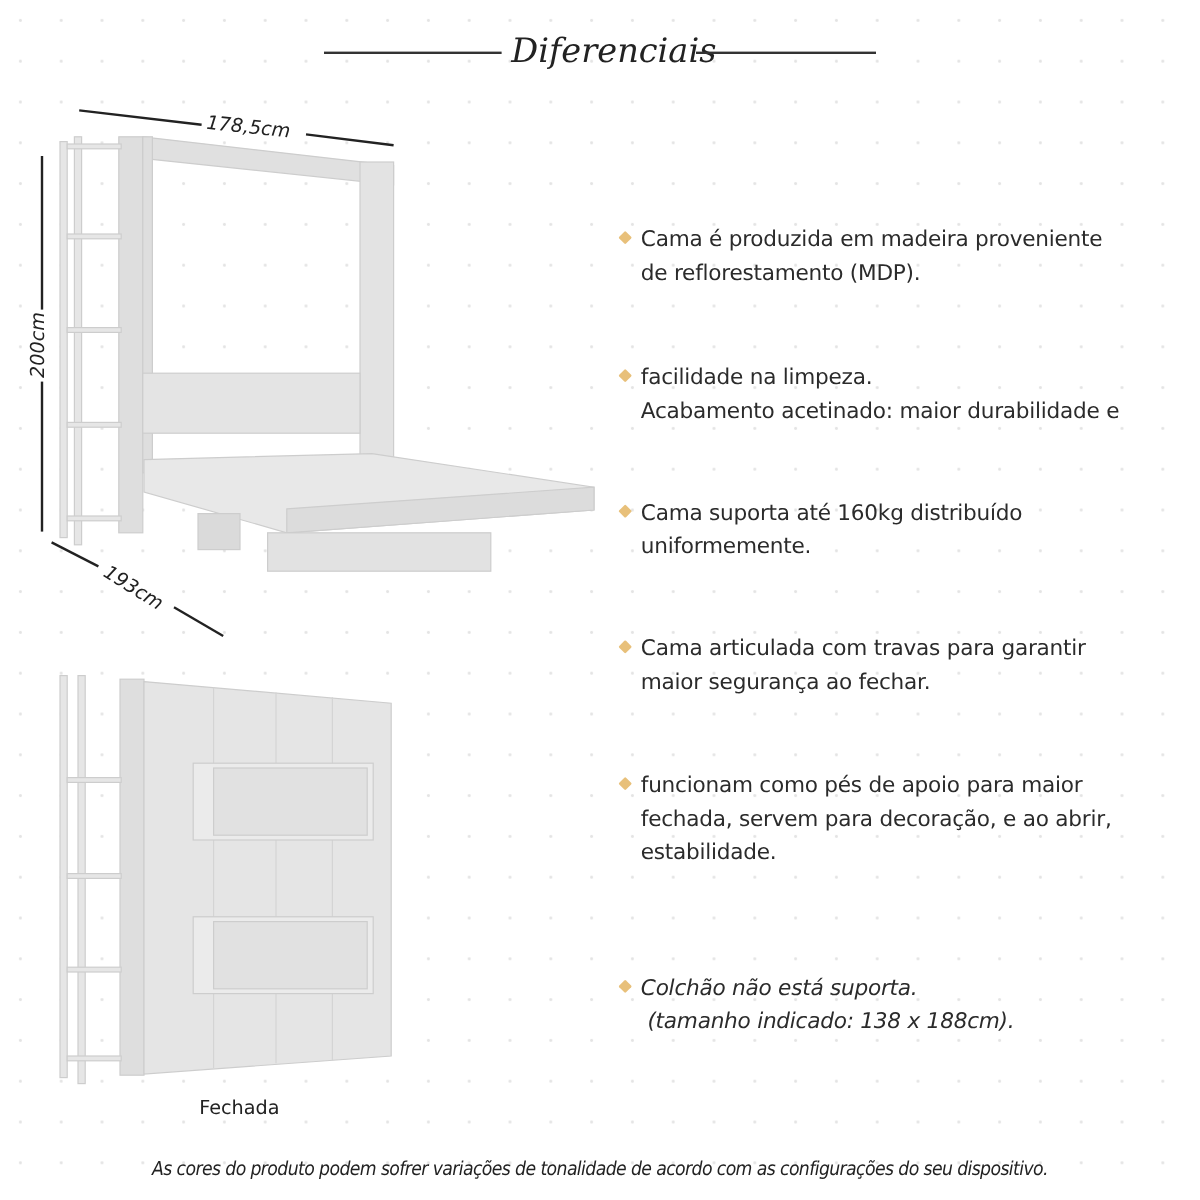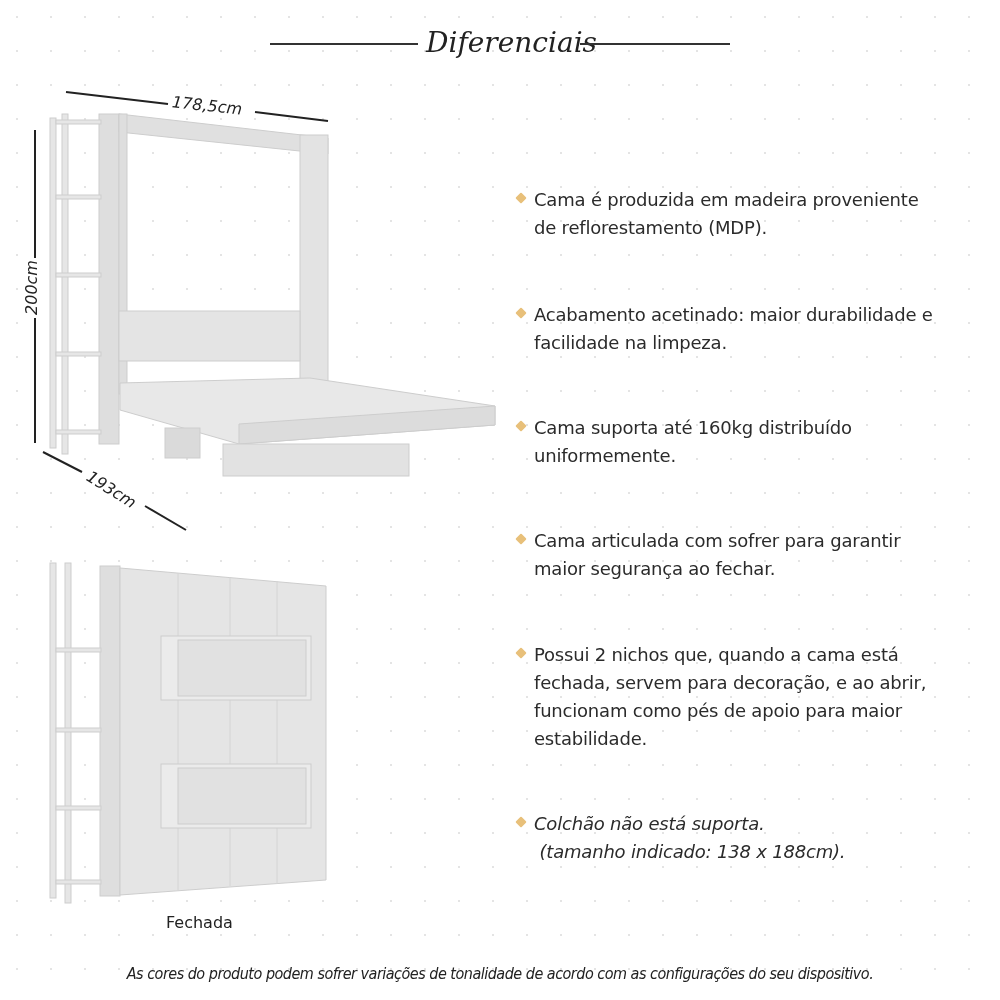--- a/index.html
+++ b/index.html
@@ -122,44 +122,43 @@
   <div class="feature" style="top:0px;">
     <span class="bullet"></span>
     <div class="text">
       <span class="line">Cama é produzida em madeira proveniente</span>
       <span class="line">de reflorestamento (MDP).</span>
     </div>
   </div>
   <div class="feature" style="top:115px;">
     <span class="bullet"></span>
     <div class="text">
+      <span class="line">facilidade na limpeza.</span>
       <span class="line">Acabamento acetinado: maior durabilidade e</span>
-      <span class="line">facilidade na limpeza.</span>
     </div>
   </div>
   <div class="feature" style="top:228px;">
     <span class="bullet"></span>
     <div class="text">
       <span class="line">Cama suporta até 160kg distribuído</span>
       <span class="line">uniformemente.</span>
     </div>
   </div>
   <div class="feature" style="top:341px;">
     <span class="bullet"></span>
     <div class="text">
-      <span class="line">Cama articulada com sofrer para garantir</span>
+      <span class="line">Cama articulada com travas para garantir</span>
       <span class="line">maior segurança ao fechar.</span>
     </div>
   </div>
   <div class="feature" style="top:455px;">
     <span class="bullet"></span>
     <div class="text">
-      <span class="line">Possui 2 nichos que, quando a cama está</span>
+      <span class="line">funcionam como pés de apoio para maior</span>
       <span class="line">fechada, servem para decoração, e ao abrir,</span>
-      <span class="line">funcionam como pés de apoio para maior</span>
       <span class="line">estabilidade.</span>
     </div>
   </div>
   <div class="feature" style="top:624px;">
     <span class="bullet"></span>
     <div class="text italic">
       <span class="line">Colchão não está suporta.</span>
       <span class="line" style="white-space:pre;"> (tamanho indicado: 138 x 188cm).</span>
     </div>
   </div>

